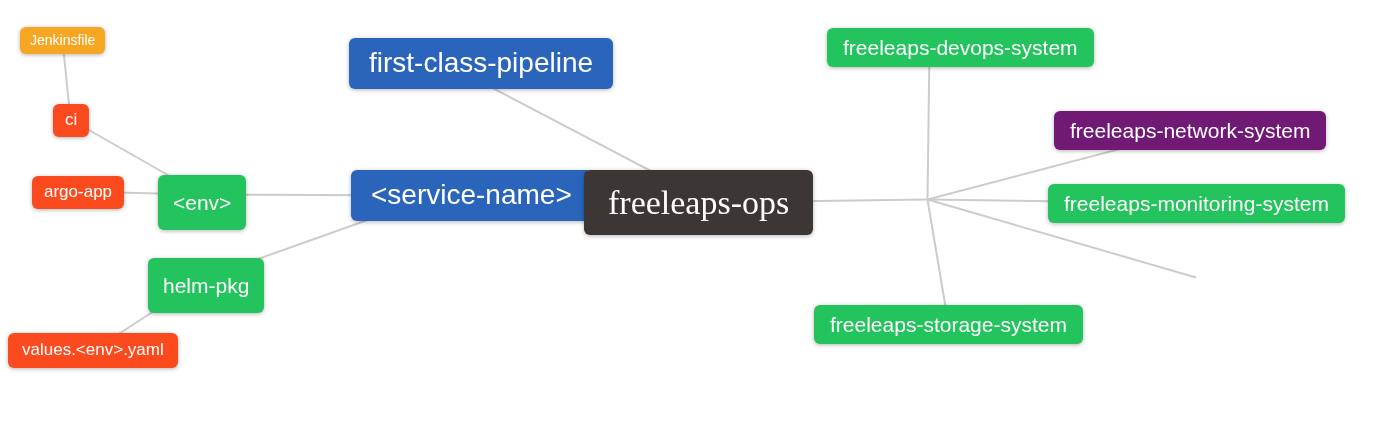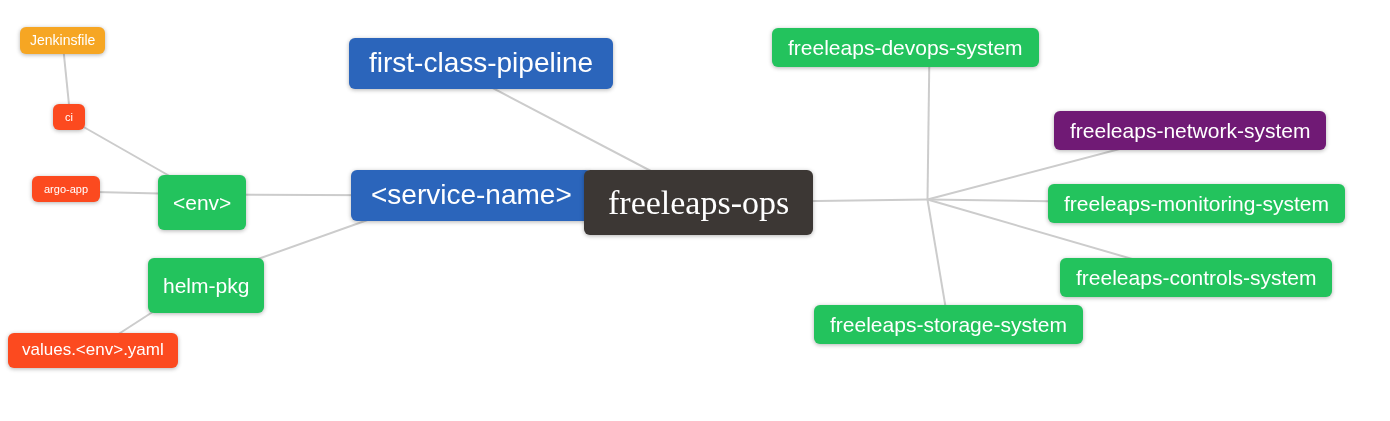--- a/index.html
+++ b/index.html
@@ -26,21 +26,21 @@
     z-index: 1;
     color: #ffffff;
     border-radius: 6px;
     white-space: nowrap;
     line-height: 1.1;
     box-shadow: 0 1px 4px rgba(0,0,0,0.3);
     cursor: pointer;
     user-select: none;
   }
   .s-xs  { font-size: 14px; padding: 6px 10px; }
-  .s-sm  { font-size: 11px; padding: 7px 12px; }
+  .s-sm  { font-size: 17px; padding: 7px 12px; }
   .s-val { font-size: 17px; padding: 8px 14px; }
   .s-md  { font-size: 21px; padding: 16px 15px; }
   .s-grn { font-size: 21px; padding: 8px 16px; }
   .s-lg  { font-size: 28px; padding: 10px 20px; margin-left: 35px; }
   .s-man { font-size: 26px; padding: 10px 20px; }
   .s-xl  { font-size: 34px; padding: 14px 24px; font-family: Liberation Serif, serif; }
 </style>
 </head>
 <body>
 
@@ -64,18 +64,17 @@
 
   <div class="node s-xs" style="left: 20px; top: 27px; background: rgb(246, 166, 35);">Jenkinsfile</div>
   <div class="node s-sm" style="left: 53px; top: 104px; background: rgb(252, 74, 31);">ci</div>
   <div class="node s-sm" style="left: 32px; top: 176px; background: rgb(252, 74, 31);">argo-app</div>
   <div class="node s-md" style="left: 158px; top: 175px; background: rgb(35, 195, 93);">&lt;env&gt;</div>
   <div class="node s-md" style="left: 148px; top: 258px; background: rgb(35, 195, 93);">helm-pkg</div>
   <div class="node s-val" style="left: 8px; top: 333px; background: rgb(252, 74, 31);">values.&lt;env&gt;.yaml</div>
   <div class="node s-lg" style="left: 314px; top: 38px; background: rgb(43, 101, 187);">first-class-pipeline</div>
   <div class="node s-lg" style="left: 316px; top: 170px; background: rgb(43, 101, 187);">&lt;service-name&gt;</div>
   <div class="node s-xl" style="left: 584px; top: 170px; background: rgb(60, 55, 52);">freeleaps-ops</div>
-  <div class="node s-grn" style="left: 772px; top: 28px; background: rgb(35, 195, 93);">freeleaps-devops-system</div>
+  <div class="node s-grn" style="left: 827px; top: 28px; background: rgb(35, 195, 93);">freeleaps-devops-system</div>
   <div class="node s-grn" style="left: 1054px; top: 111px; background: #701a75;">freeleaps-network-system</div>
   <div class="node s-grn" style="left: 1048px; top: 184px; background: rgb(35, 195, 93);">freeleaps-monitoring-system</div>
-  <div class="node s-grn" style="left: 1060px; top: 258px; background: rgb(35, 195, 93);">freeleaps-controls-system</div>
   <div class="node s-grn" style="left: 814px; top: 305px; background: rgb(35, 195, 93);">freeleaps-storage-system</div>
 </div>
 
 </body></html>

